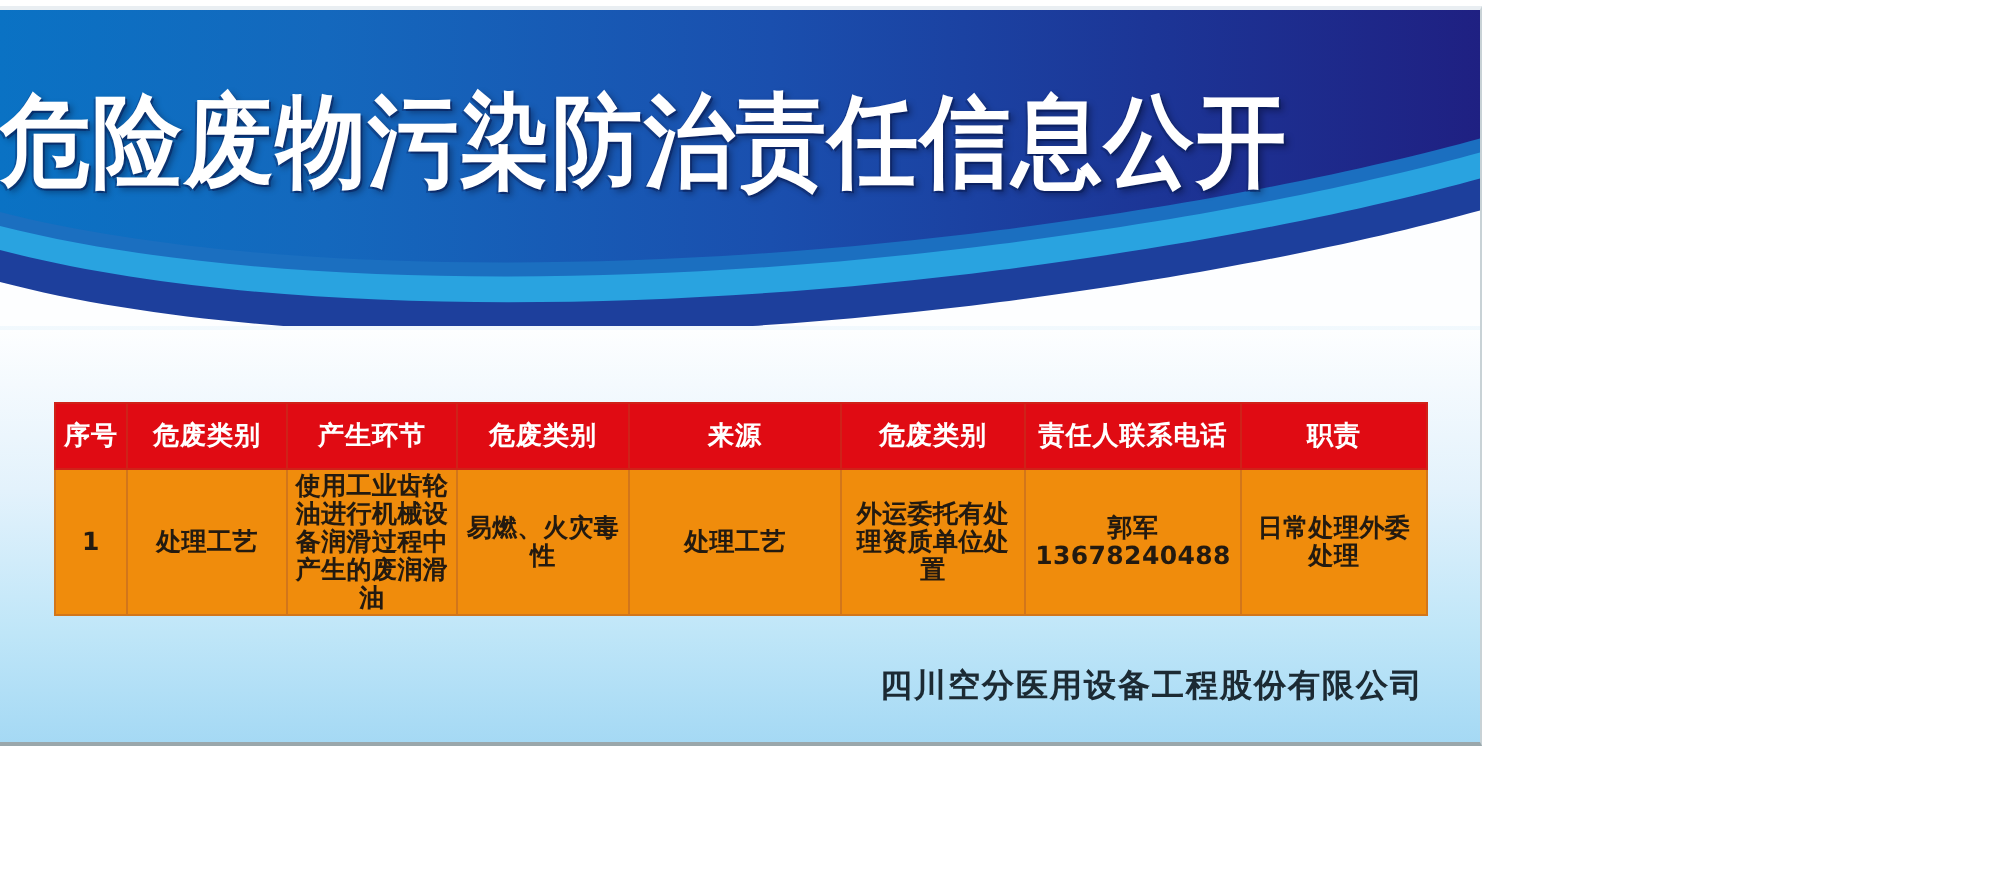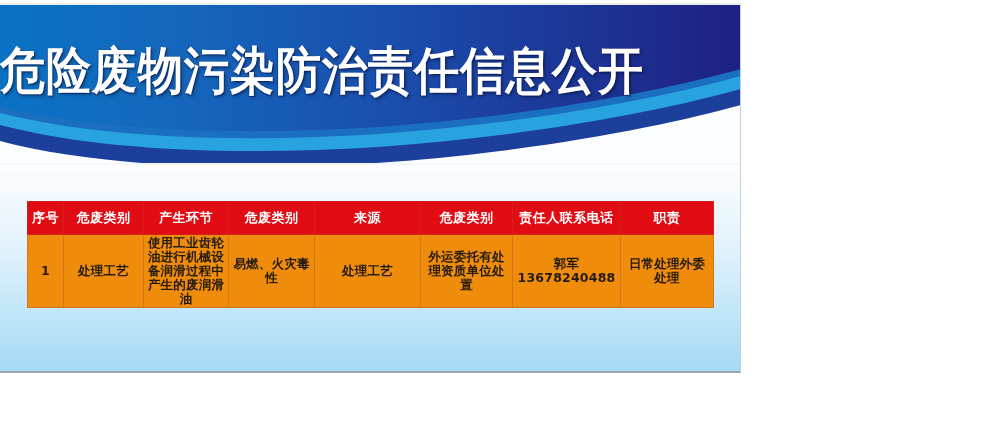--- a/index.html
+++ b/index.html
@@ -201,14 +201,15 @@
           <td class="tel">
             <div>郭军</div>
             <div>13678240488</div>
           </td>
           <td>日常处理外委处理</td>
         </tr>
       </tbody>
     </table>
   </div>
 
+  <div class="company">四川空分医用设备工程股份有限公司</div>
 
 </div>
 
 </body></html>

